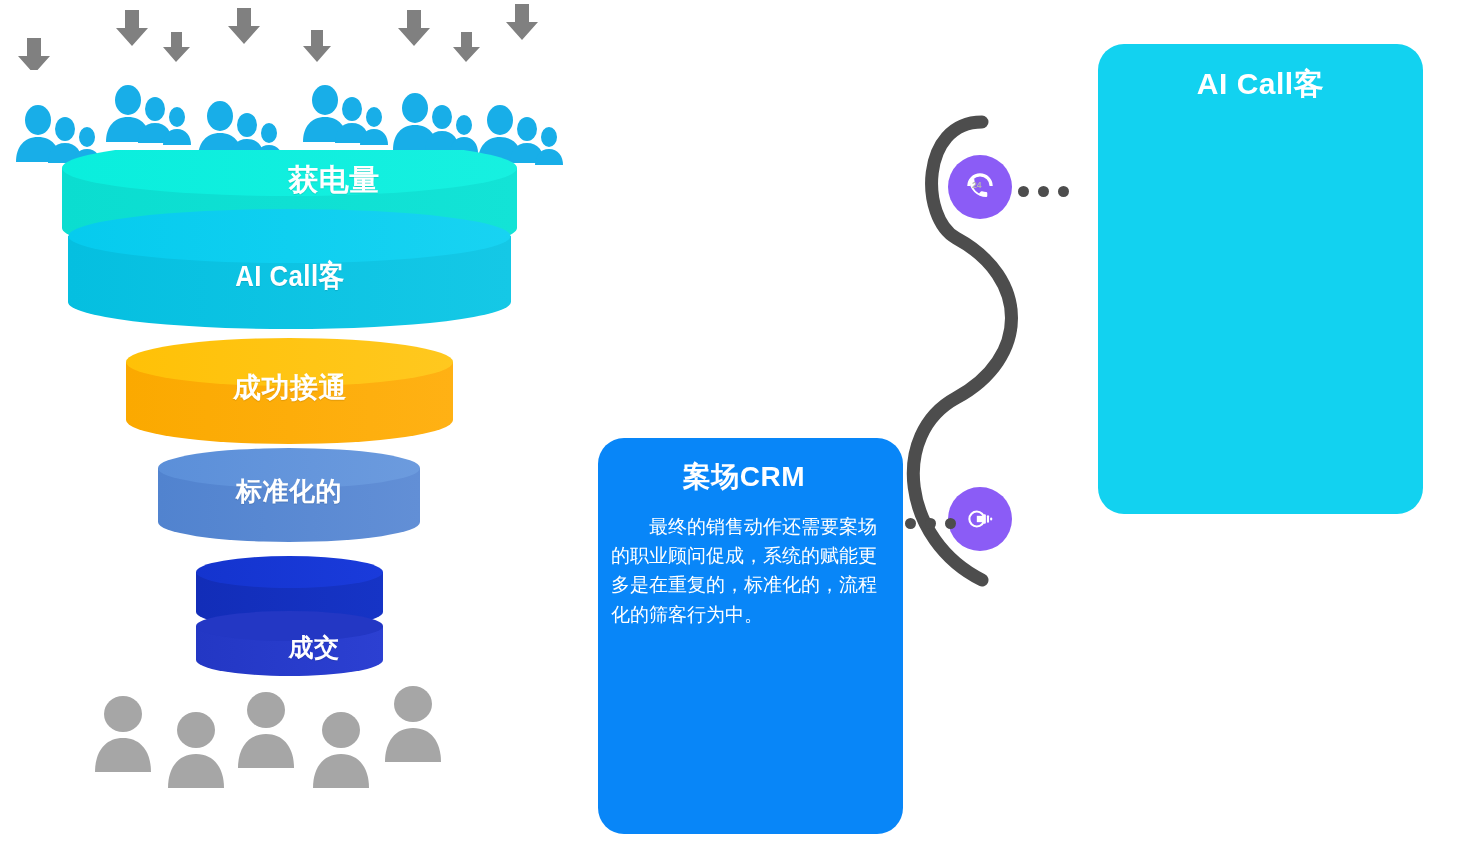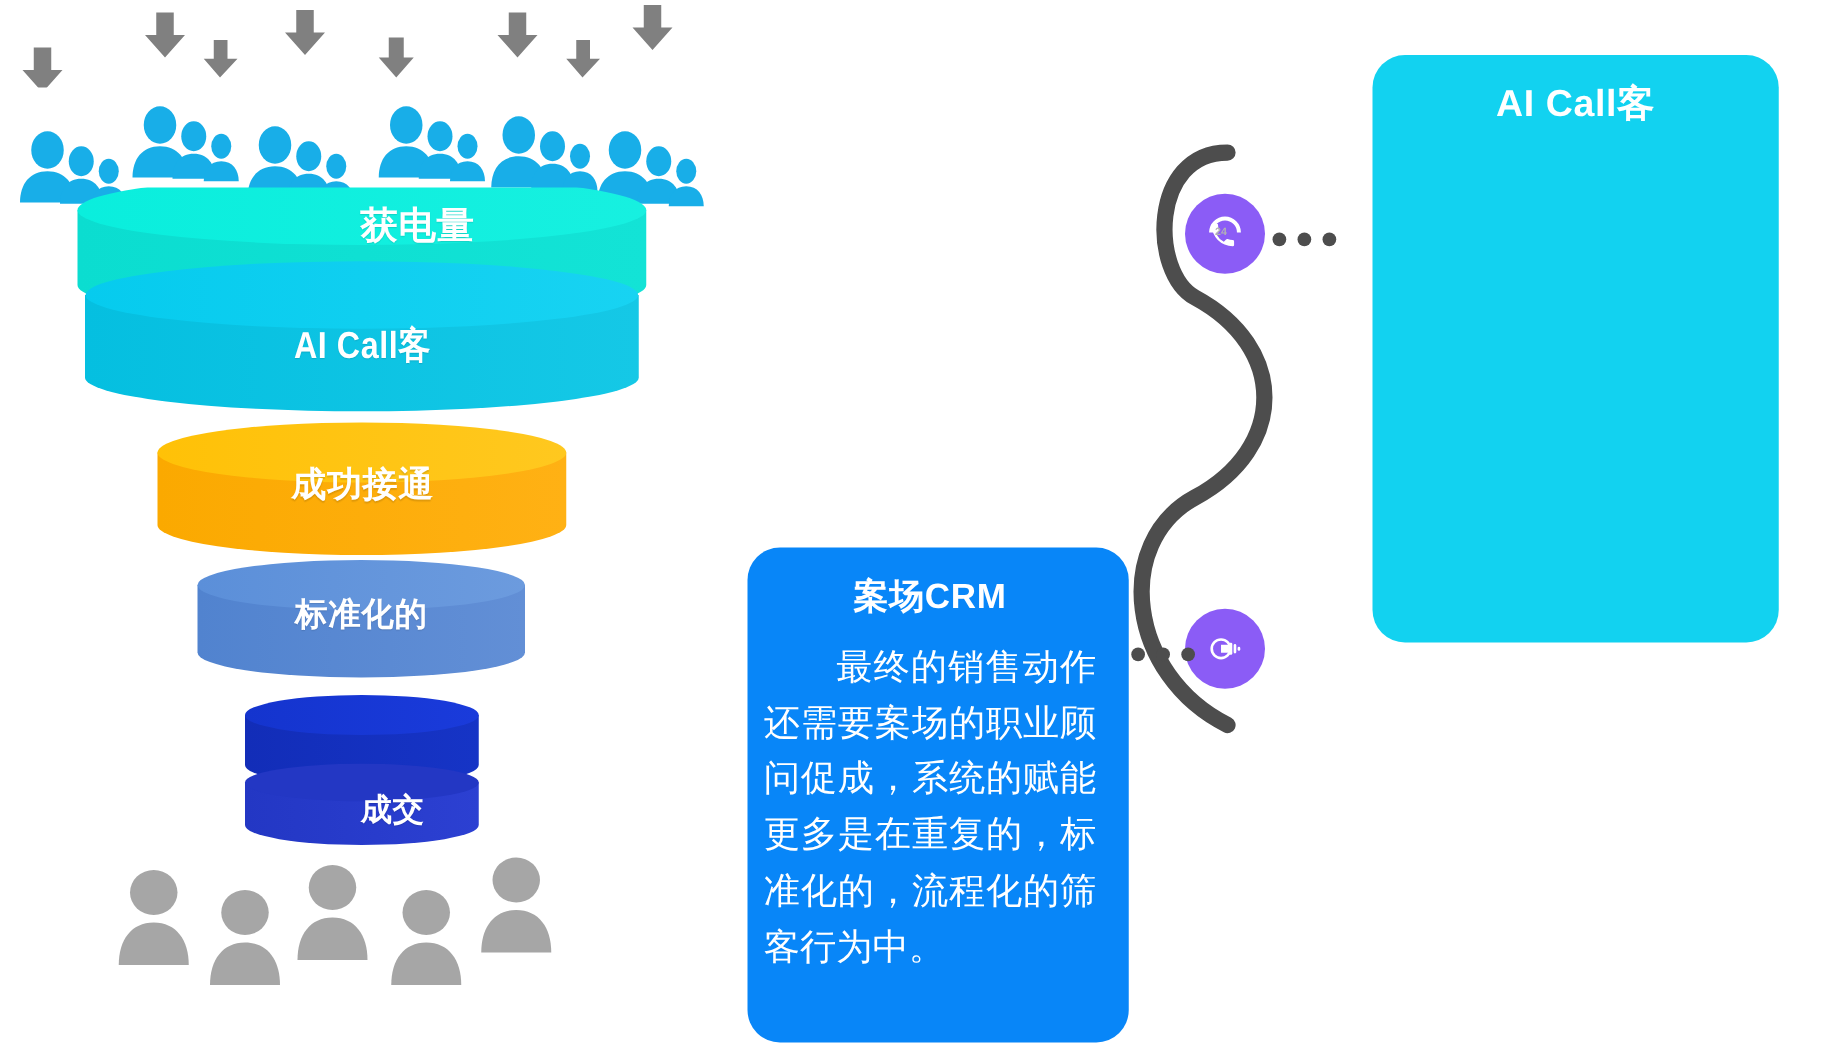--- a/index.html
+++ b/index.html
@@ -47,21 +47,21 @@
     background:#12D2F0;padding:22px 26px 0 26px;
   }
   #card-aicall .card-title{font-size:30px;margin-bottom:20px;}
   #card-aicall .card-body{font-size:23px;}
 
   #card-crm{
     left:598px;top:438px;width:305px;height:396px;
     background:#0886F8;padding:22px 26px 0 13px;
   }
   #card-crm .card-title{font-size:28px;margin-bottom:18px;}
-  #card-crm .card-body{font-size:29px;}
+  #card-crm .card-body{font-size:19px;}
 </style>
 </head>
 <body>
 
 <div class="stage">
 
   <svg id="top-arrows" width="580" height="70" style="position:absolute;left:0;top:0;">
     <g fill="#808080">
       <g transform="translate(20,38)">
         <path d="M7 0 h14 v18 h9 L14 36 L-2 18 h9 z"></path>

